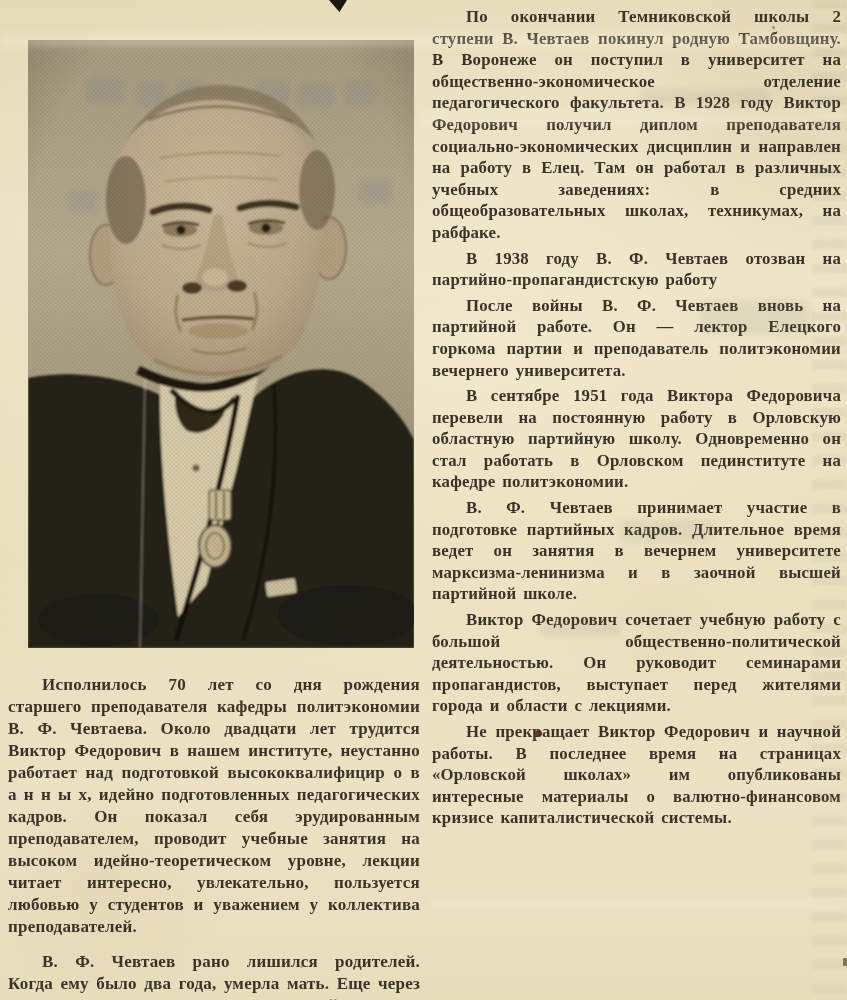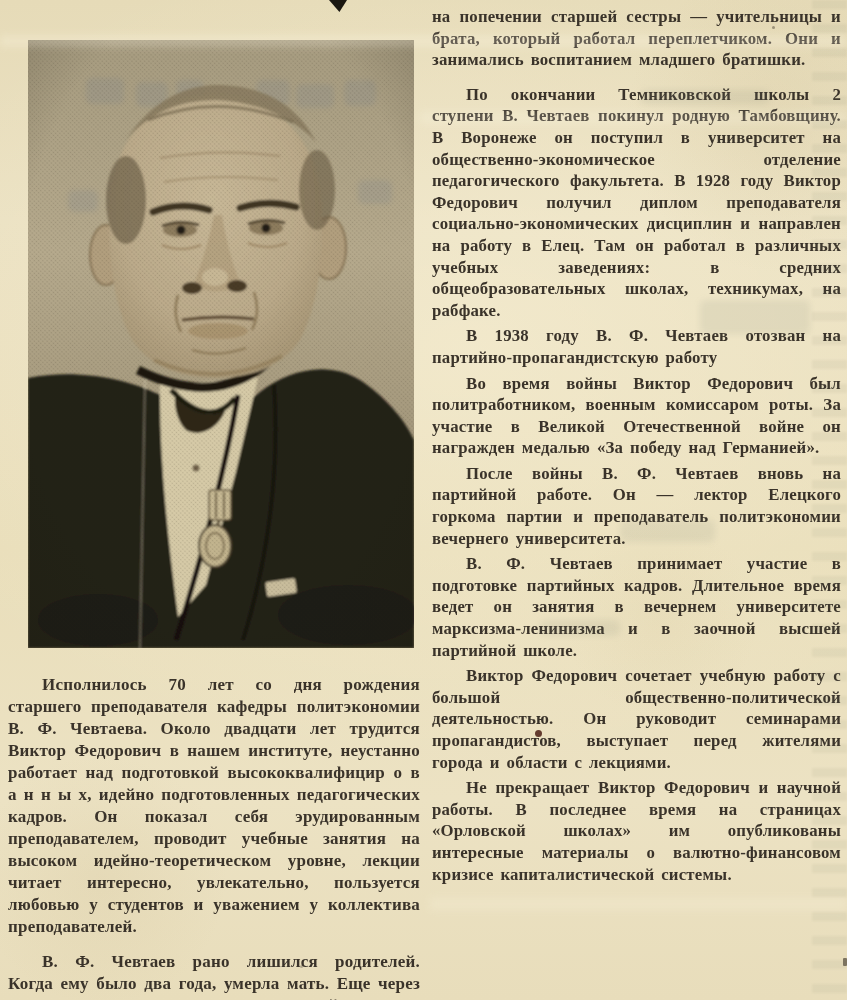--- a/index.html
+++ b/index.html
@@ -188,25 +188,24 @@
       <rect x="0" y="0" width="386" height="608" fill="url(#vig)"></rect>
     </svg>
   </figure>
 
   <div class="col col-left">
     <p class="para indent mb-lg">Исполнилось 70 лет со дня рождения старшего преподавателя кафедры политэкономии В. Ф. Чевтаева. Около двадцати лет трудится Виктор Федорович в нашем институте, неустанно работает над подготовкой высококвалифицир о в а н н ы х, идейно подготовленных педагогических кадров. Он показал себя эрудированным преподавателем, проводит учебные занятия на высоком идейно-теоретическом уровне, лекции читает интересно, увлекательно, пользуется любовью у студентов и уважением у коллектива преподавателей.</p>
     <p class="para indent">В. Ф. Чевтаев рано лишился родителей. Когда ему было два года, умерла мать. Еще через три года не стало отца. Пятилетний мальчик остался</p>
   </div>
 
   <div class="col col-right">
-    <p class="para mb-lg">на попечении старшей сестры — учительницы и брата, который работал переплетчиком. Они и занимались воспитанием младшего братишки.</p>
     <p class="para indent">По окончании Темниковской школы 2 ступени В. Чевтаев покинул родную Тамбовщину. В Воронеже он поступил в университет на общественно-экономическое отделение педагогического факультета. В 1928 году Виктор Федорович получил диплом преподавателя социально-экономических дисциплин и направлен на работу в Елец. Там он работал в различных учебных заведениях: в средних общеобразовательных школах, техникумах, на рабфаке.</p>
     <p class="para indent">В 1938 году В. Ф. Чевтаев отозван на партийно-пропагандистскую работу</p>
-    <p class="para indent">Во время войны Виктор Федорович был политработником, военным комиссаром роты. За участие в Великой Отечественной войне он награжден медалью «За победу над Германией».</p>
     <p class="para indent">После войны В. Ф. Чевтаев вновь на партийной работе. Он — лектор Елецкого горкома партии и преподаватель политэкономии вечернего университета.</p>
+    <p class="para indent">В сентябре 1951 года Виктора Федоровича перевели на постоянную работу в Орловскую областную партийную школу. Одновременно он стал работать в Орловском пединституте на кафедре политэкономии.</p>
     <p class="para indent">В. Ф. Чевтаев принимает участие в подготовке партийных кадров. Длительное время ведет он занятия в вечернем университете марксизма-ленинизма и в заочной высшей партийной школе.</p>
     <p class="para indent">Виктор Федорович сочетает учебную работу с большой общественно-политической деятельностью. Он руководит семинарами пропагандистов, выступает перед жителями города и области с лекциями.</p>
     <p class="para indent">Не прекращает Виктор Федорович и научной работы. В последнее время на страницах «Орловской школах» им опубликованы интересные материалы о валютно-финансовом кризисе капиталистической системы.</p>
 
   </div>
 
   <div class="band band-1"></div>
   <div class="band band-2"></div>
   <div class="band band-3"></div>
   <div class="bleed-strip"></div>

